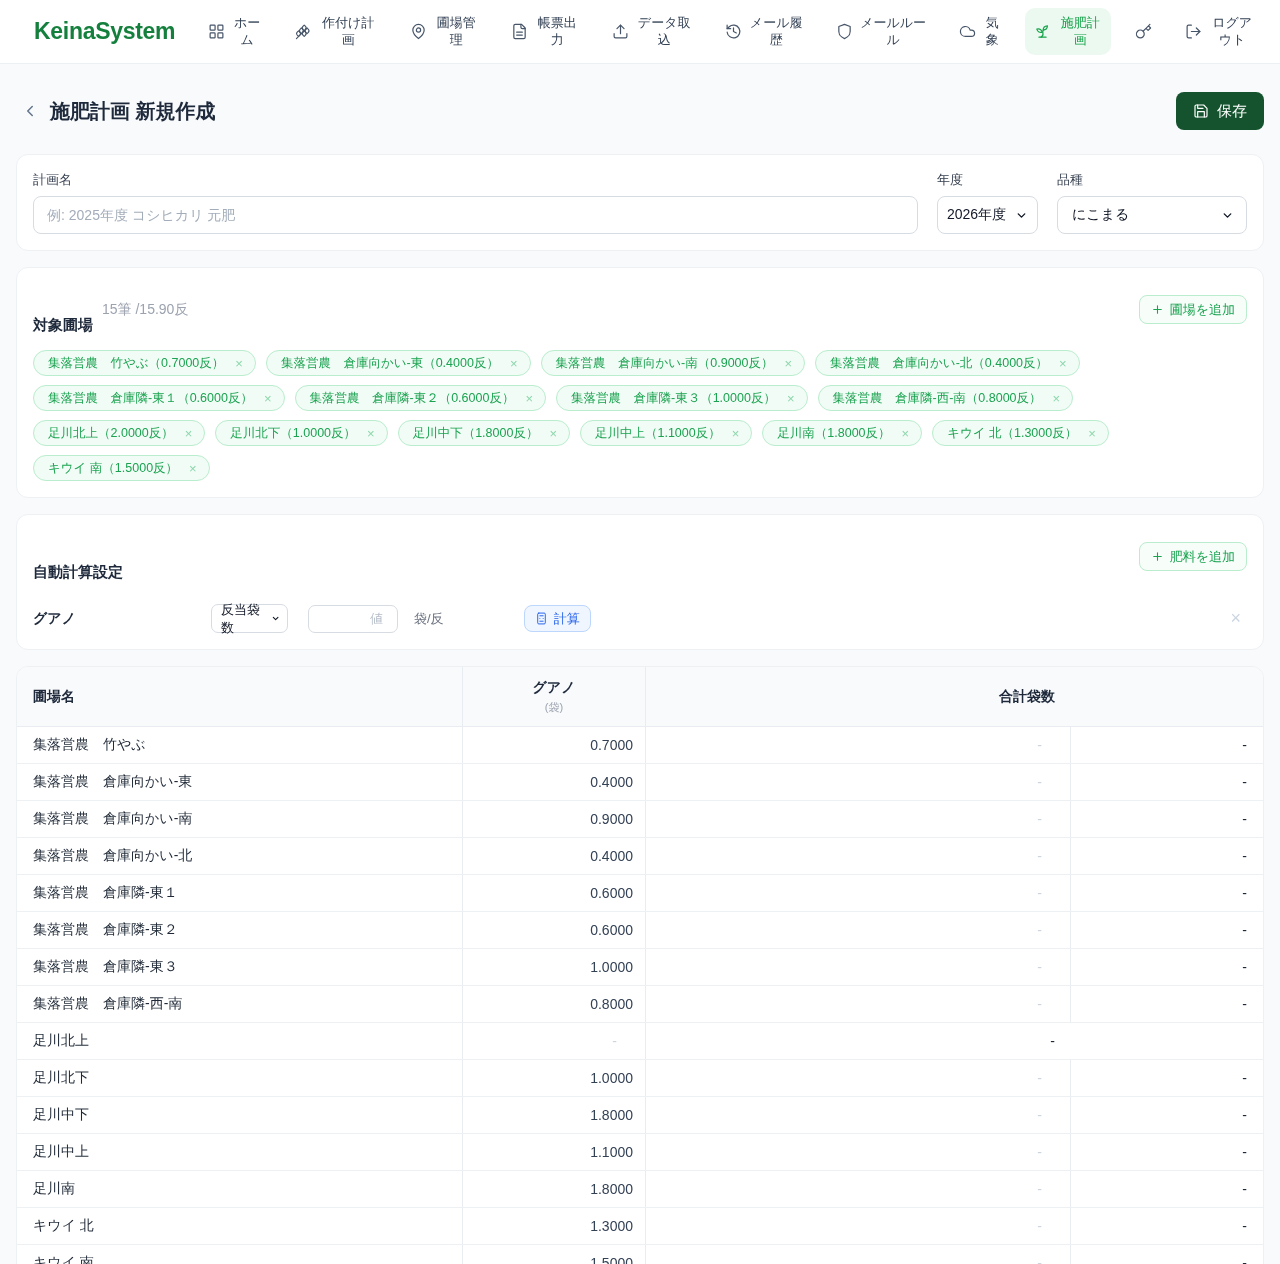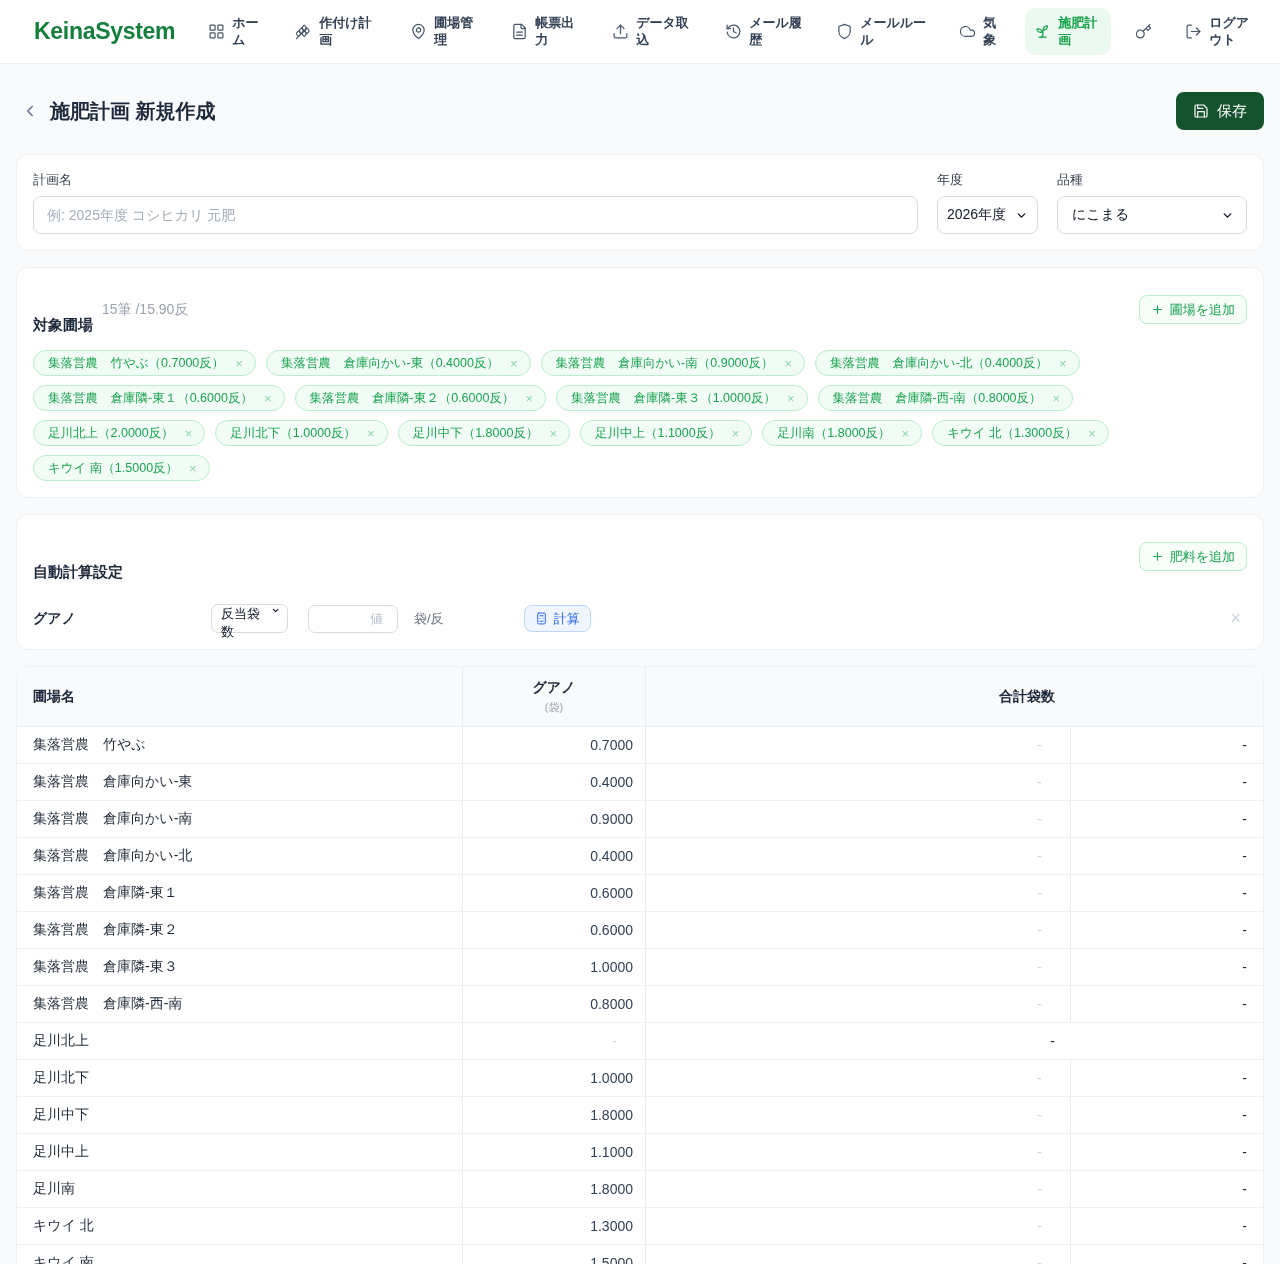--- a/index.html
+++ b/index.html
@@ -19,21 +19,21 @@
   }
   .logo { font-size:23px; font-weight:bold; color:#15803d; letter-spacing:-0.3px; white-space:nowrap; }
   .nav-items { display:flex; align-items:center; gap:15px; margin-left:24px; flex:1; justify-content:flex-end; }
   .nav-item {
     display:flex; align-items:center; gap:7px; padding:7px 9px; border-radius:10px;
     color:#334155; font-size:13px; cursor:pointer;
   }
   .nav-item .nicon { stroke:#475569; }
   .nav-item.active { background:#ecf9f0; color:#16a34a; }
   .nav-item.active .nicon { stroke:#16a34a; }
-  .nlabel { display:inline-block; text-align:left; line-height:1.3;font-weight:bold; }
+  .nlabel { display:inline-block; text-align:center; line-height:1.3; }
 
   
   .main { padding:0 16px; }
   .page-head { display:flex; align-items:center; margin-top:28px; margin-bottom:24px; }
   .back-btn { width:28px; height:28px; display:flex; align-items:center; justify-content:center; cursor:pointer; color:#64748b; }
   .page-title { font-size:20px; font-weight:700; margin-left:6px; color:#1e293b; }
   .save-btn {
     margin-left:auto; display:inline-flex; align-items:center; gap:8px;
     background:#14532d; color:#fff; border:none; border-radius:8px;
     padding:0 17px; height:38px; font-size:15px; cursor:pointer;
@@ -80,21 +80,21 @@
     display:inline-flex; align-items:center; gap:11px;
     background:#f2fcf6; border:1px solid #b9edcd; color:#1ba351;
     border-radius:999px; padding:0 12px 0 14px; height:26px; font-size:12.5px;
   }
   .chip-x { color:#8bd6aa; font-size:13px; cursor:pointer; line-height:1; }
 
   
   .fert-row { display:flex; align-items:center; margin-top:22px; }
   .fert-name { font-size:14px; font-weight:700; color:#1e293b; width:178px; }
   .sel-mode { width:77px; height:29px; border:1px solid #d7dce2; border-radius:7px;
-    display:flex; gap:6px; padding:0 7px 0 9px; font-size:13px; color:#111827; cursor:pointer; background:#fff;}
+    display:flex; align-items:center; gap:6px; padding:0 7px 0 9px; font-size:13px; color:#111827; cursor:pointer; background:#fff;}
   .val-input {
     width:90px; height:28px; border:1px solid #d7dce2; border-radius:7px;
     margin-left:20px; font-size:13px; text-align:right; padding:0 14px;
     color:#111827; font-family:"Liberation Sans", sans-serif;
   }
   .val-input::placeholder { color:#b6bec9; }
   .fert-unit { font-size:13px; color:#6b7280; margin-left:16px; }
   .calc-btn {
     margin-left:80px; display:inline-flex; align-items:center; gap:6px;
     background:#eff6ff; border:1px solid #bcd7fb; color:#2563eb;

